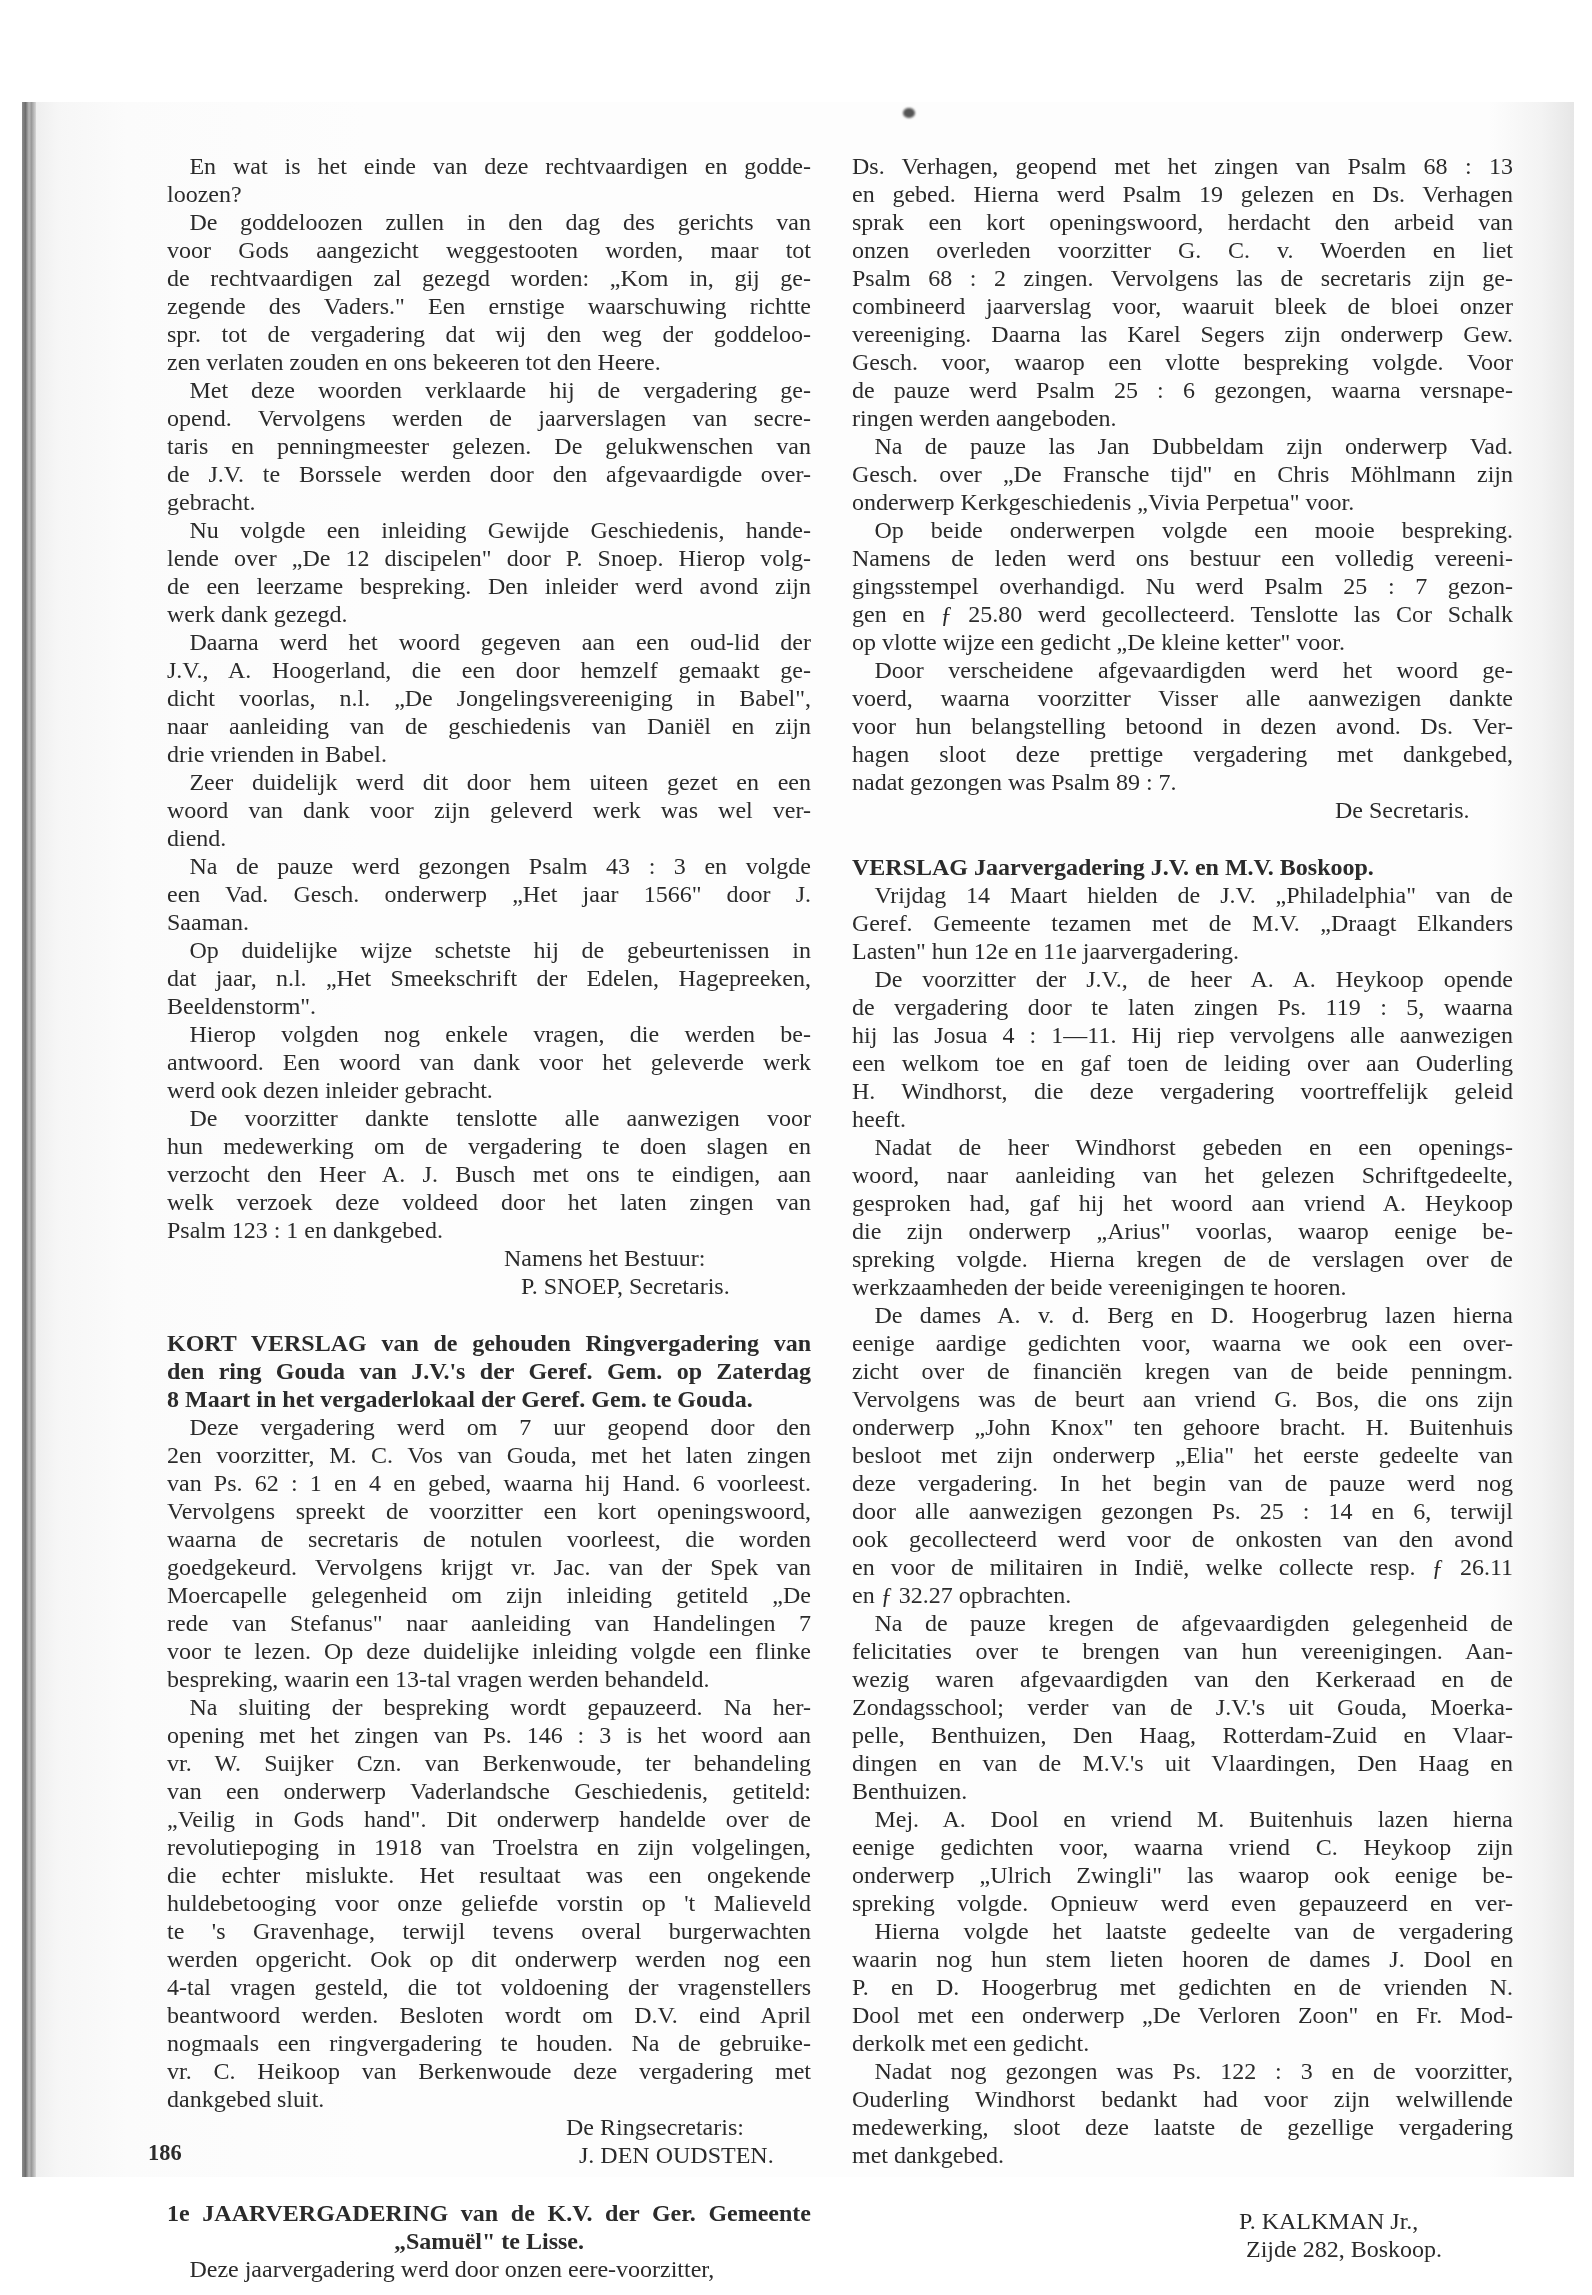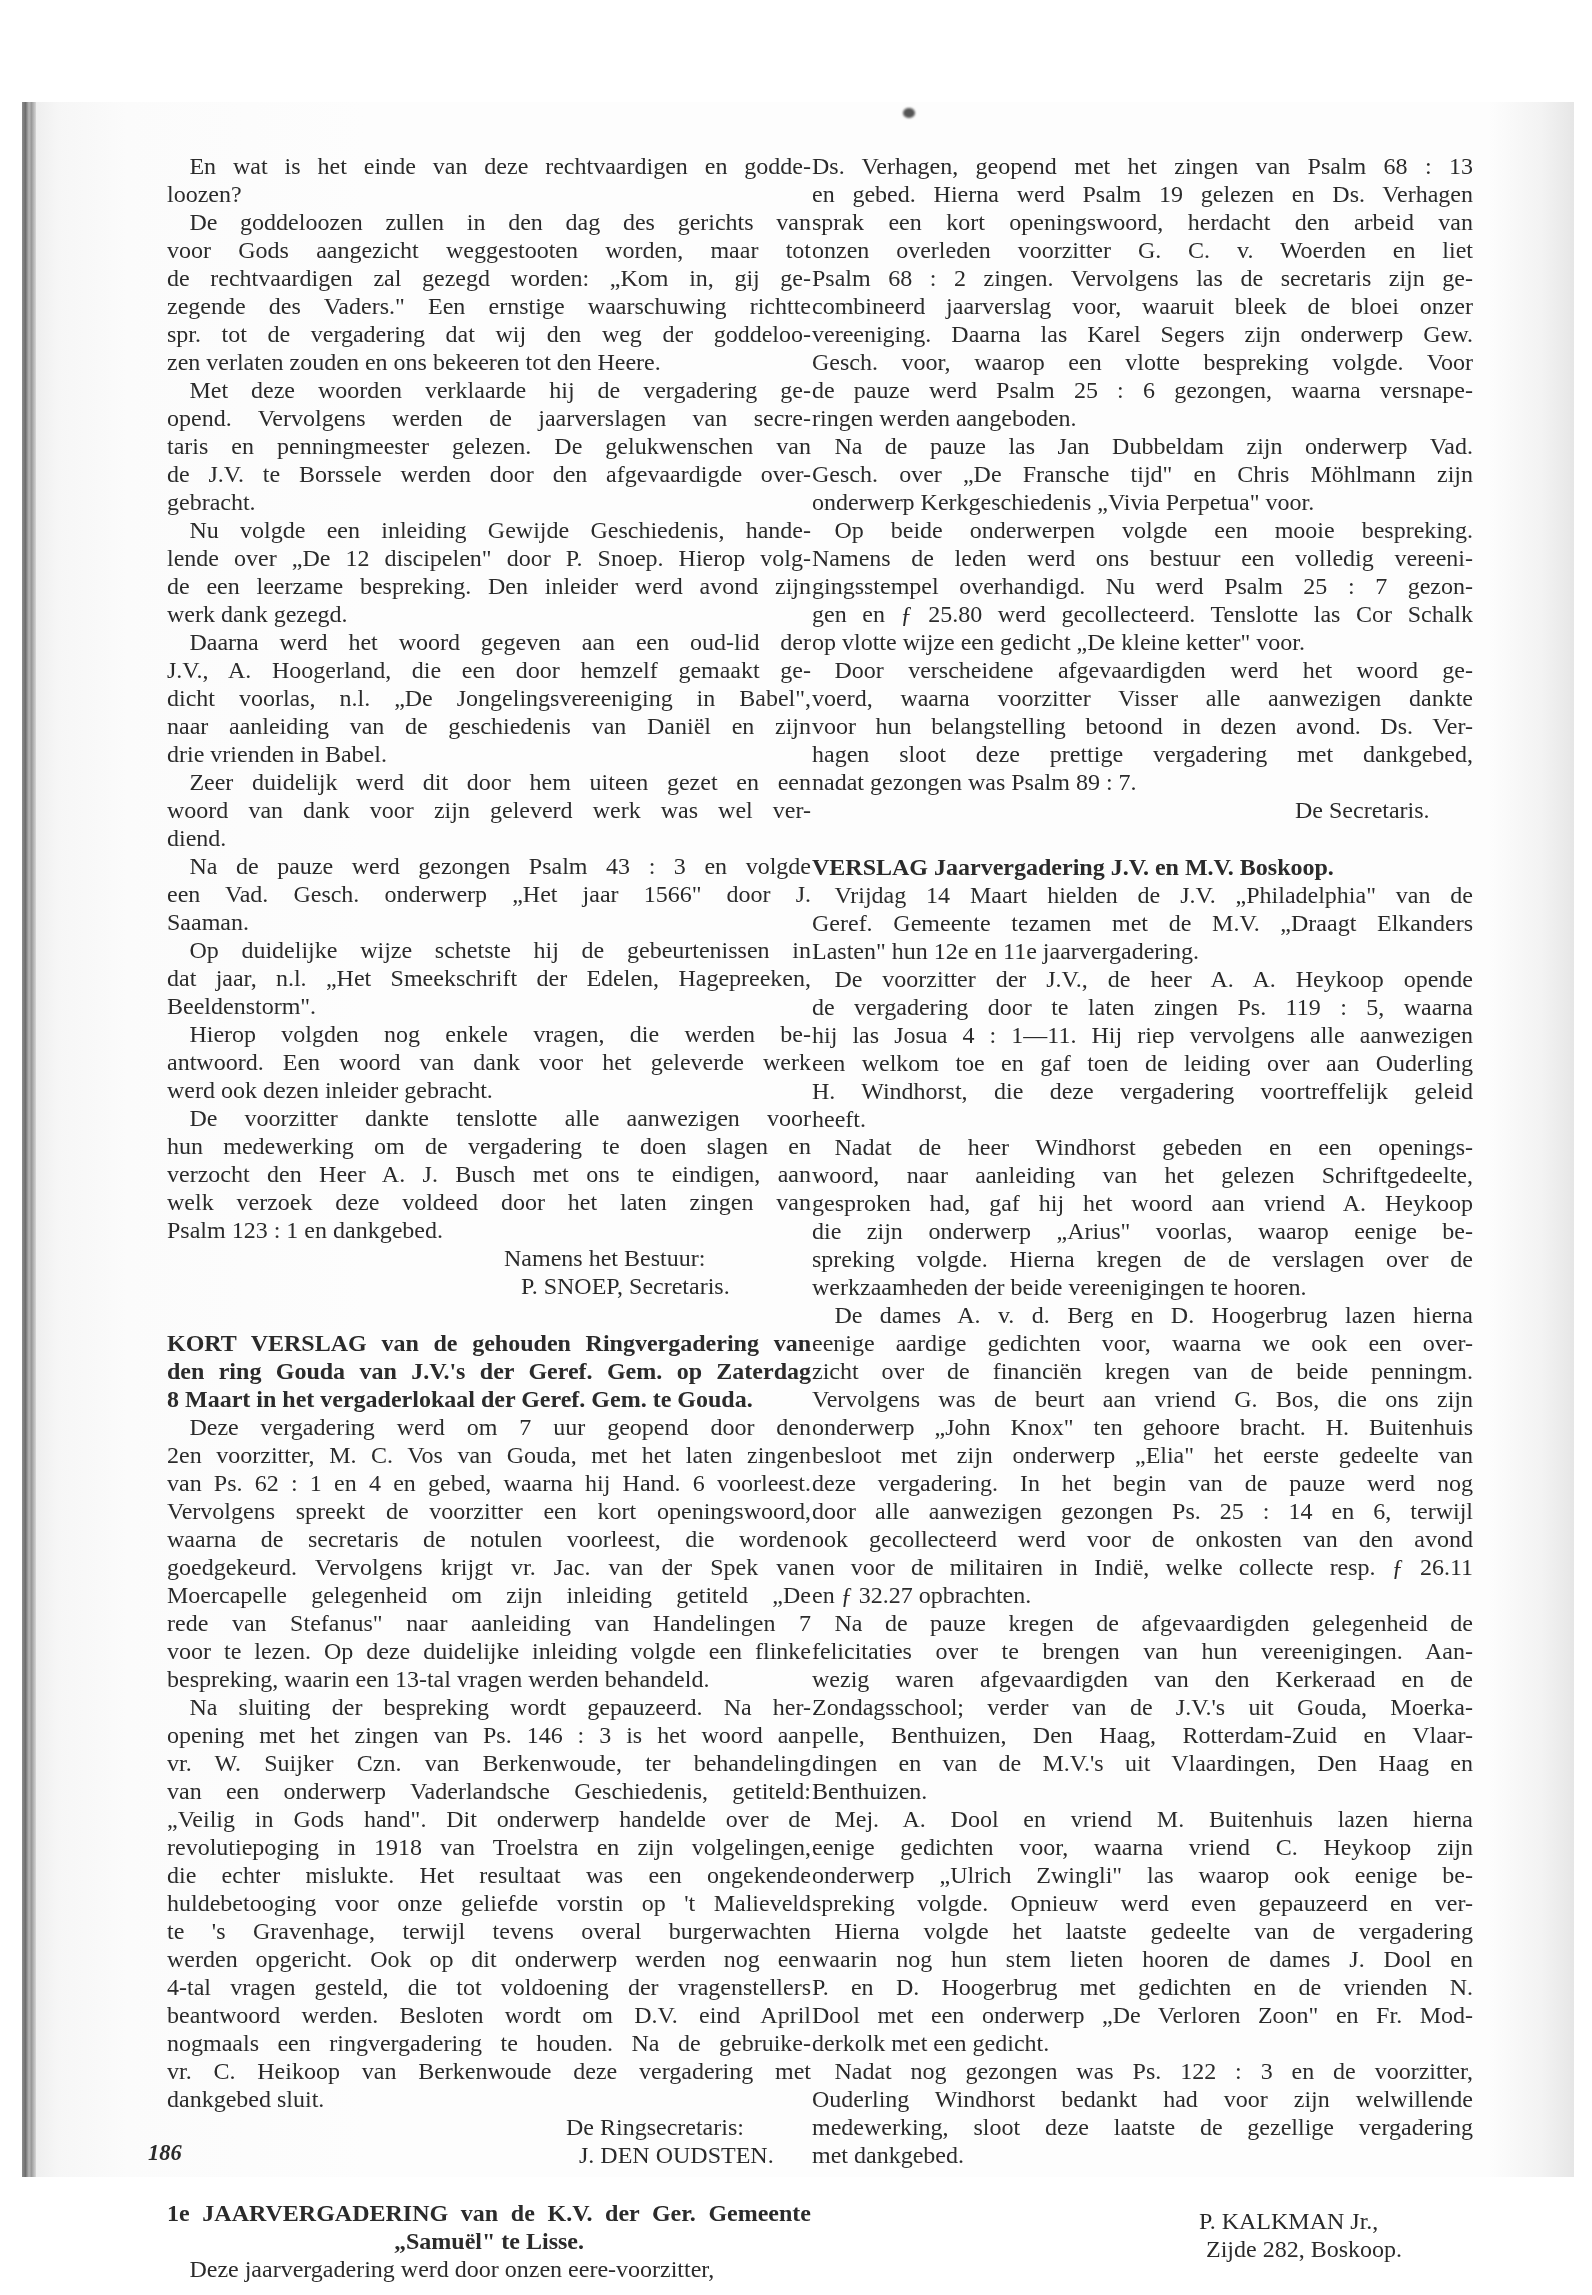--- a/index.html
+++ b/index.html
@@ -15,34 +15,34 @@
   .topmark {
     position: absolute; left: 903px; top: 108px; width: 12px; height: 10.4px;
     background: #555; border-radius: 50%; filter: blur(0.9px);
   }
   .col {
     position: absolute; top: 152px;
     font-family: "Liberation Serif", "DejaVu Serif", serif;
     font-size: 24px; line-height: 28px; color: #2b2b2b;
   }
   .col.left { left: 167px; width: 644px; }
-  .col.right { left: 812px; width: 661px; font-family: Liberation Serif, serif; }
+  .col.right { left: 852px; width: 661px; font-family: Liberation Serif, serif; }
   .line { display: block; text-align: justify; text-align-last: justify; white-space: nowrap; height: 28px; }
   .line.last { text-align-last: left; }
   .line.indent { padding-left: 22.4px; }
   .para { display: block; }
   .head { font-weight: bold; }
   .sig { display: block; text-align: left; white-space: nowrap; }
   .gap-s { height: 10.4px; }
   .gap-m { height: 19px; }
   .center { text-align: center !important; text-align-last: center !important; }
   .page-num {
     position: absolute; left: 148px; top: 2140px;
     font-family: "Liberation Serif", "DejaVu Serif", serif; font-weight: bold;
-    font-size: 22.4px; color: #2b2b2b; font-style: italic;
+    font-size: 22.4px; color: #2b2b2b;
   }
 </style>
 </head>
 <body>
 
 <div class="page">
   <div class="spine"></div>
 </div>
 <div class="topmark"></div>
 

